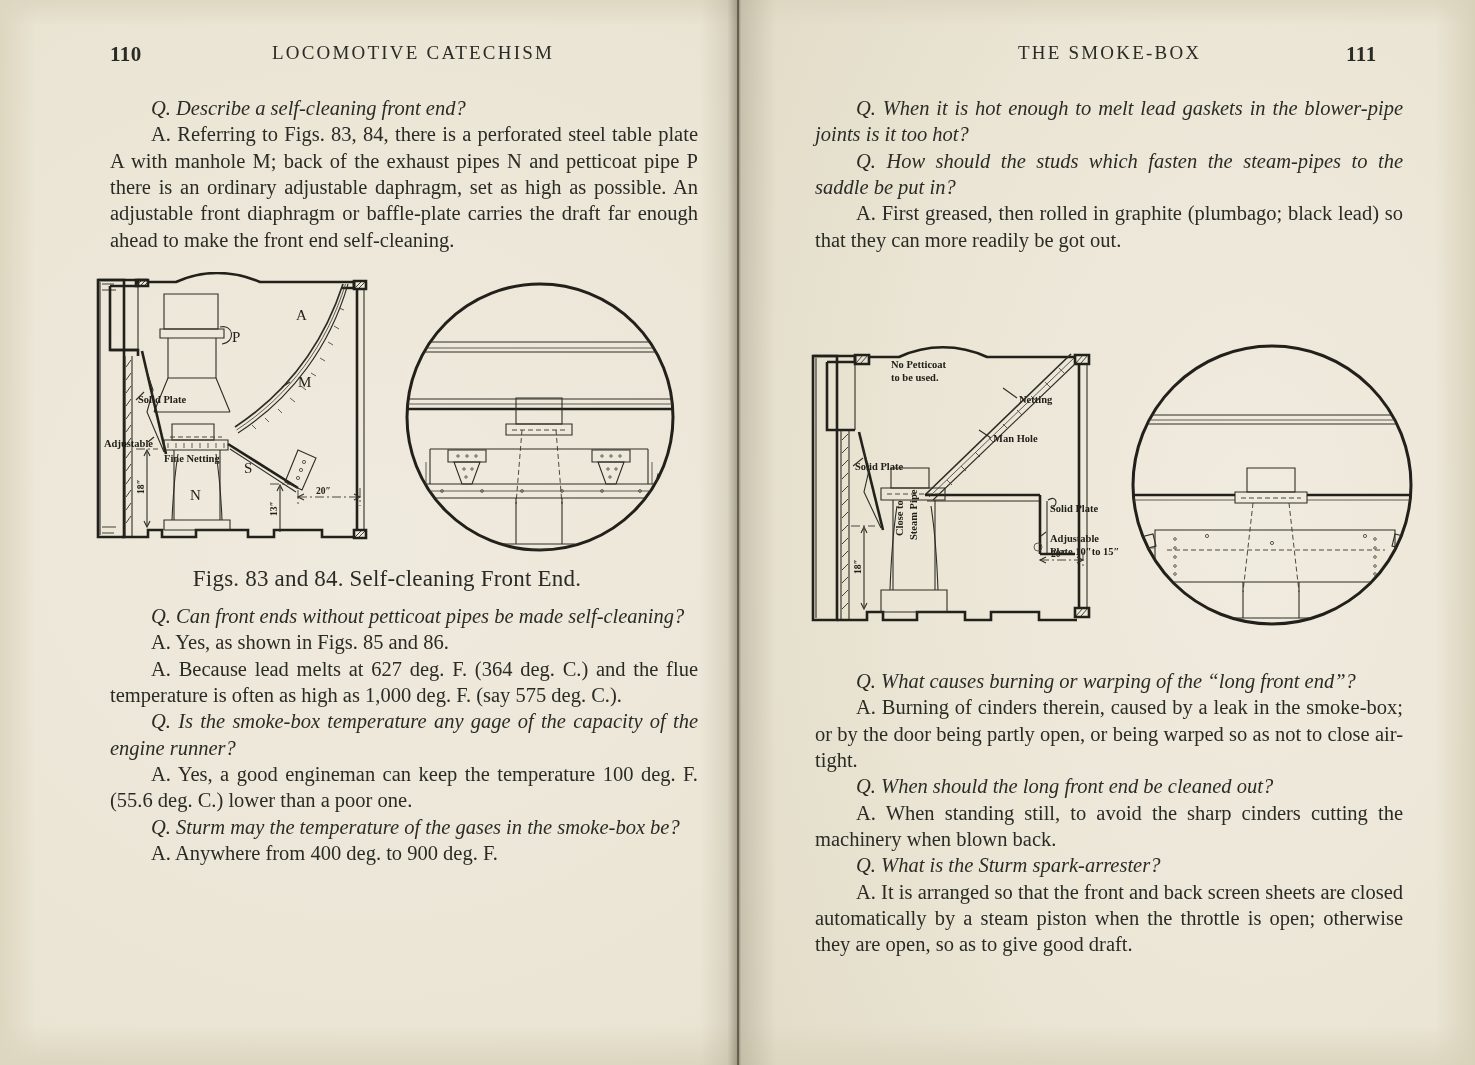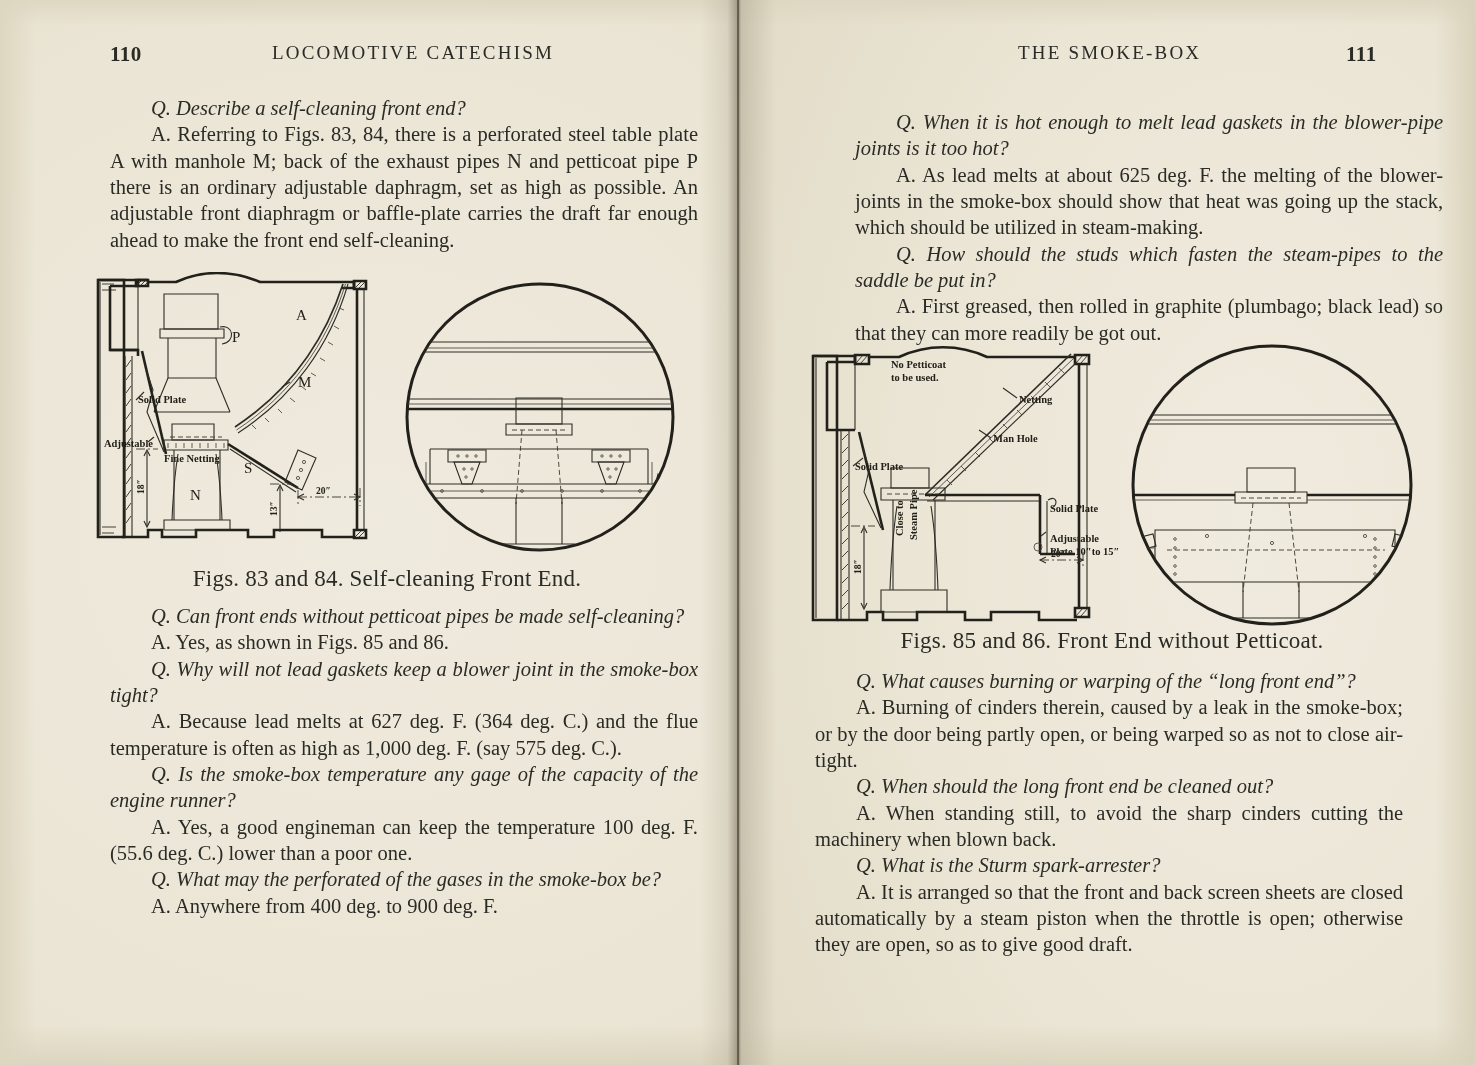--- a/index.html
+++ b/index.html
@@ -312,39 +312,37 @@
         <path class="ln" d="M412,272 L482,272 L482,284 L412,284 Z"></path>
         <path class="ln-lt" d="M412,278 L482,278"></path>
       </g>
     </svg>
     <div class="figcap" style="top:294px;">Figs. 83 and 84.   Self-cleaning Front End.</div>
   </div>
 
   <div class="col" style="top:603px;">
     <p class="q">Q. Can front ends without petticoat pipes be made self-cleaning?</p>
     <p class="a">A. Yes, as shown in Figs. 85 and 86.</p>
-    <p class="q">Q. Why will not lead gaskets keep a blower joint in the smoke-box tight?</p>
     <p class="a">A. Because lead melts at 627 deg. F. (364 deg. C.) and the flue temperature is often as high as 1,000 deg. F. (say 575 deg. C.).</p>
     <p class="q">Q. Is the smoke-box temperature any gage of the capacity of the engine runner?</p>
     <p class="a">A. Yes, a good engineman can keep the temperature 100 deg. F. (55.6 deg. C.) lower than a poor one.</p>
-    <p class="q">Q. What may the perforated of the gases in the smoke-box be?</p>
+    <p class="q">Q. Sturm may the temperature of the gases in the smoke-box be?</p>
     <p class="a">A. Anywhere from 400 deg. to 900 deg. F.</p>
   </div>
 </div>
 
 <div class="page right">
 
   <div class="hdr">
     <span class="runhead" style="left:281px;">THE SMOKE-BOX</span>
     <span class="folio" style="left:609px;">111</span>
   </div>
 
-  <div class="col" style="top:109px;margin-left:40px;">
+  <div class="col" style="top:95px;">
     <p class="q">Q. When it is hot enough to melt lead gaskets in the blower-pipe joints is it too hot?</p>
-    <p class="a">A. As lead melts at about 625 deg. F. the melting of the blower-joints in the smoke-box should show that heat was going up the stack, which should be utilized in steam-making.</p>
     <p class="q">Q. How should the studs which fasten the steam-pipes to the saddle be put in?</p>
     <p class="a">A. First greased, then rolled in graphite (plumbago; black lead) so that they can more readily be got out.</p>
   </div>
 
   <div class="figwrap" style="left:70px;top:340px;width:610px;height:320px;">
     <svg width="610" height="300" viewBox="0 0 610 300">
 
       <path class="ln-th" d="M6,16 L30,16 L30,280 L6,280 Z"></path>
       <path class="ln" d="M9,18 L9,278"></path>
       <path class="ln-th" d="M6,16 L48,16 L48,22 L20,22"></path>
@@ -499,21 +497,20 @@
 
         <path class="dash" d="M446,163 L436,252"></path>
         <path class="dash" d="M482,163 L492,252"></path>
 
         <path class="ln" d="M436,242 L436,278"></path>
         <path class="ln" d="M492,242 L492,278"></path>
         <path class="ln" d="M424,278 L504,278 L504,292 L424,292 Z"></path>
         <path class="ln-lt" d="M424,285 L504,285"></path>
       </g>
     </svg>
-    <div class="figcap" style="top:288px;">Figs. 85 and 86.   Front End without Petticoat.</div>
   </div>
 
   <div class="col" style="top:668px;">
     <p class="q">Q. What causes burning or warping of the “long front end”?</p>
     <p class="a">A. Burning of cinders therein, caused by a leak in the smoke-box; or by the door being partly open, or being warped so as not to close air-tight.</p>
     <p class="q">Q. When should the long front end be cleaned out?</p>
     <p class="a">A. When standing still, to avoid the sharp cinders cutting the machinery when blown back.</p>
     <p class="q">Q. What is the Sturm spark-arrester?</p>
     <p class="a">A. It is arranged so that the front and back screen sheets are closed automatically by a steam piston when the throttle is open; otherwise they are open, so as to give good draft.</p>
   </div>

